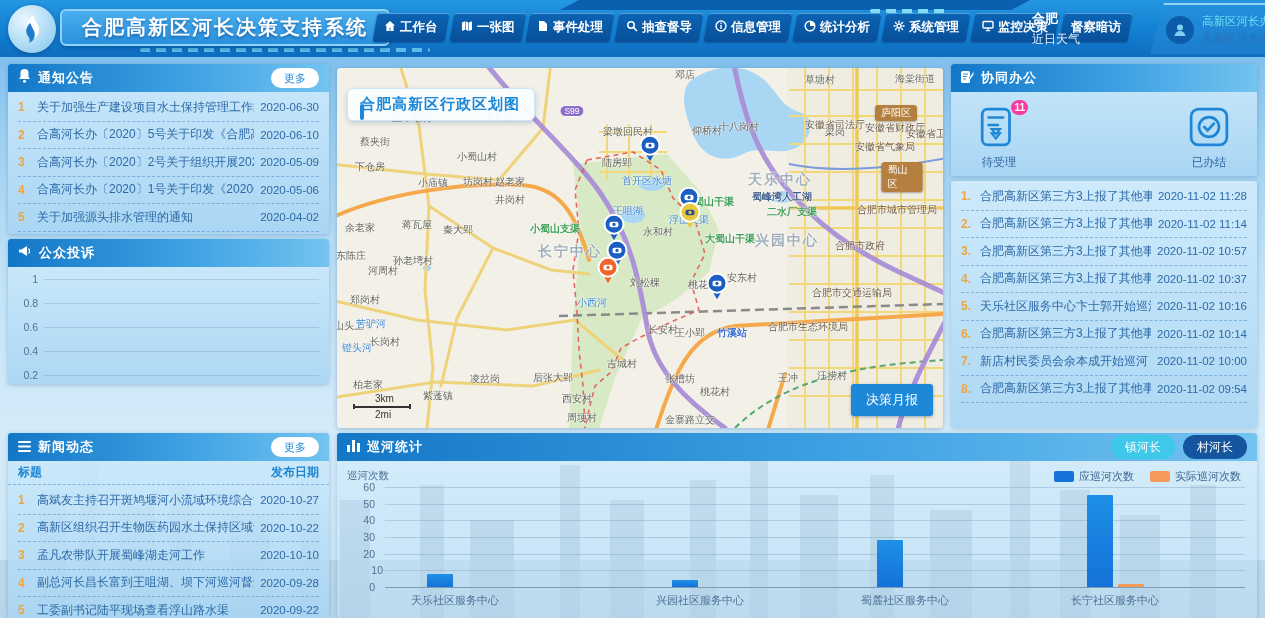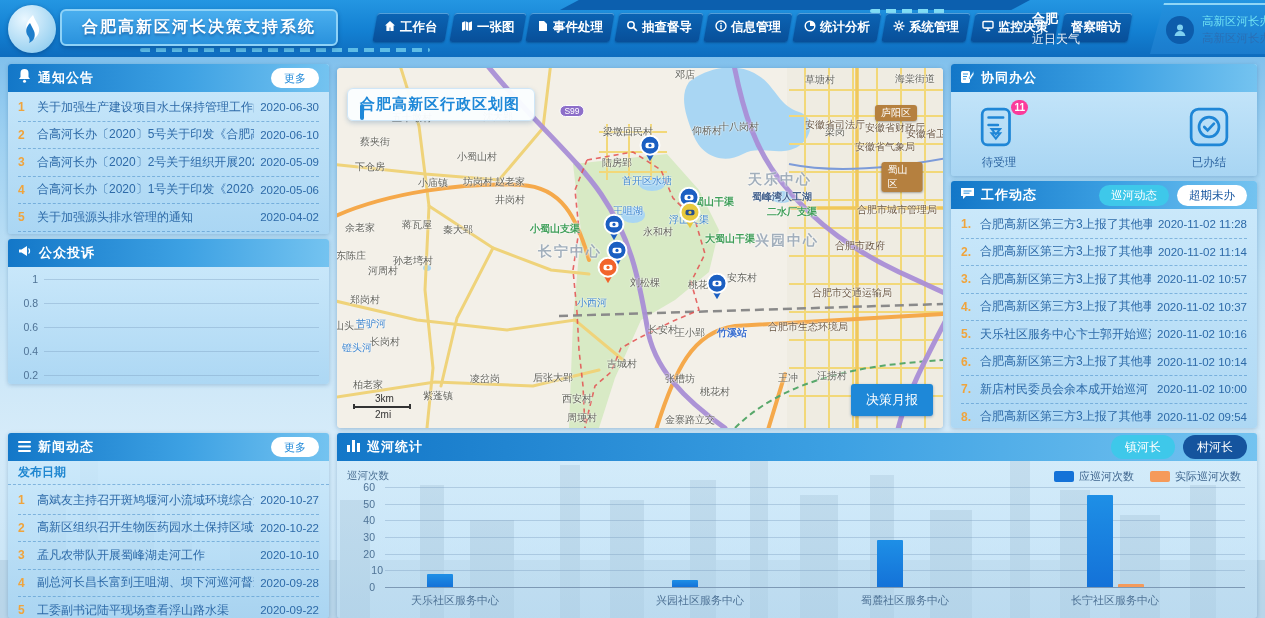--- a/index.html
+++ b/index.html
@@ -15,21 +15,21 @@
             background:linear-gradient(180deg,#2496e2 0%,#1380d2 55%,#0e6cbe 100%); }
   #header .hdr-band { position:absolute; left:560px; top:0; width:470px; height:10px;
             background:#0c5fae; clip-path:polygon(4% 0,100% 0,96% 100%,0 100%); }
   .dashes { position:absolute; height:4px; background:repeating-linear-gradient(90deg,#7fdcf5 0 10px,transparent 10px 16px); border-radius:2px; }
   #logo { position:absolute; left:8px; top:5px; width:48px; height:48px; border-radius:50%;
           background:radial-gradient(circle at 35% 30%,#eaf7ff,#9fd4f2 70%,#7cc0ea);
           box-shadow:0 1px 4px rgba(0,40,90,.4); display:flex;align-items:center;justify-content:center; }
   #title-plate { position:absolute; left:60px; top:9px; height:37px; padding:0 20px;
           background:linear-gradient(180deg,#49aeee,#2a92dd); border:2px solid #8ed2f7; border-radius:6px;
           box-shadow:0 2px 4px rgba(6,60,120,.45); display:flex; align-items:center; }
-  #title-plate span { color:#fff; font-size:16px; font-weight:bold; letter-spacing:2px;
+  #title-plate span { color:#fff; font-size:20px; font-weight:bold; letter-spacing:2px;
           text-shadow:0 2px 3px rgba(10,70,140,.6); white-space:nowrap; }
   #nav { position:absolute; left:375px; top:13px; display:flex; gap:5px; }
   .nav-btn { height:29px; padding:0 9px; background:linear-gradient(180deg,#0b64b4,#084f99);
           transform:skewX(-10deg); border-radius:3px; box-shadow:inset 0 1px 0 rgba(160,220,255,.5),0 1px 2px rgba(0,40,90,.4);
           display:flex; align-items:center; gap:4px; cursor:pointer; }
   .nav-btn > * { transform:skewX(10deg); }
   .nav-btn span { color:#fff; font-size:12.5px; font-weight:bold; white-space:nowrap; }
   #weather { position:absolute; left:1032px; top:10px; color:#fff; }
   #weather .w1 { font-size:13px; font-weight:bold; }
   #weather .w2 { font-size:12px; opacity:.92; margin-top:3px; }
@@ -322,20 +322,21 @@
               <rect y="0" width="13" height="2" rx="1"></rect>
               <rect y="4.5" width="13" height="2" rx="1"></rect>
               <rect y="9" width="13" height="2" rx="1"></rect>
             </g>
           </svg>
     </span>
     <span class="hd-title">新闻动态</span>
     <span class="pill-more">更多</span>
   </div>
   <div class="news-head">
+    <span class="c1">标题</span>
     <span class="c2">发布日期</span>
   </div>
   <div class="lst" id="news-list">
         <div class="lrow">
           <span class="lno">1</span>
           <span class="ltitle">高斌友主持召开斑鸠堰河小流域环境综合治理工程...</span>
           <span class="ldate">2020-10-27</span>
         </div>
         <div class="lrow">
           <span class="lno">2</span>
@@ -637,36 +638,20 @@
               <rect x="3" y="3" width="34" height="34" rx="7" fill="none" stroke="#1f86d6" stroke-width="2.6"></rect>
               <circle cx="20" cy="20" r="9.5" fill="none" stroke="#1f86d6" stroke-width="2.6"></circle>
               <path d="M15.5 20l3.2 3.2 6-6.4" stroke="#1f86d6" stroke-width="2.6" fill="none" stroke-linecap="round"></path>
             </svg></div>
           <div class="olabel">已办结</div>
         </div>
       </div>
 </div>
 
 <div class="panel" id="work" style="left:951px;top:181px;width:306px;height:247px;">
-  <div class="panel-hd">
-    <span>
-      <svg width="13" height="12" viewBox="0 0 13 12">
-            <path d="M0 0h13v8H5L2 11V8H0z" fill="#fff"></path>
-            <g stroke="#2a92dd" stroke-width="1">
-              <path d="M2.5 3h8"></path>
-              <path d="M2.5 5.2h6"></path>
-            </g>
-          </svg>
-    </span>
-    <span class="hd-title">工作动态</span>
-    <span class="work-tabs" id="work-tabs">
-          <span class="wtab on">巡河动态</span>
-          <span class="wtab off">超期未办</span>
-        </span>
-  </div>
   <div class="lst" id="work-list">
         <div class="lrow">
           <span class="lno">1.</span>
           <span class="ltitle">合肥高新区第三方3上报了其他事务</span>
           <span class="ldate">2020-11-02 11:28</span>
         </div>
         <div class="lrow">
           <span class="lno">2.</span>
           <span class="ltitle">合肥高新区第三方3上报了其他事务</span>
           <span class="ldate">2020-11-02 11:14</span>

